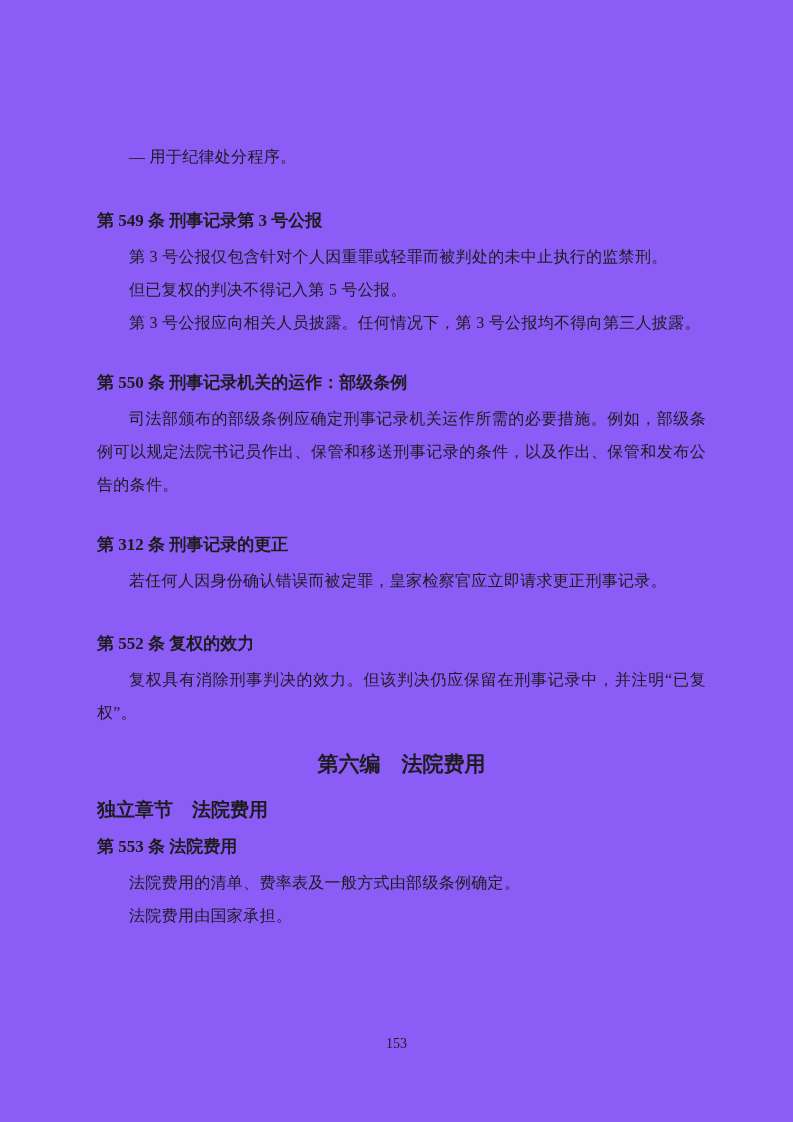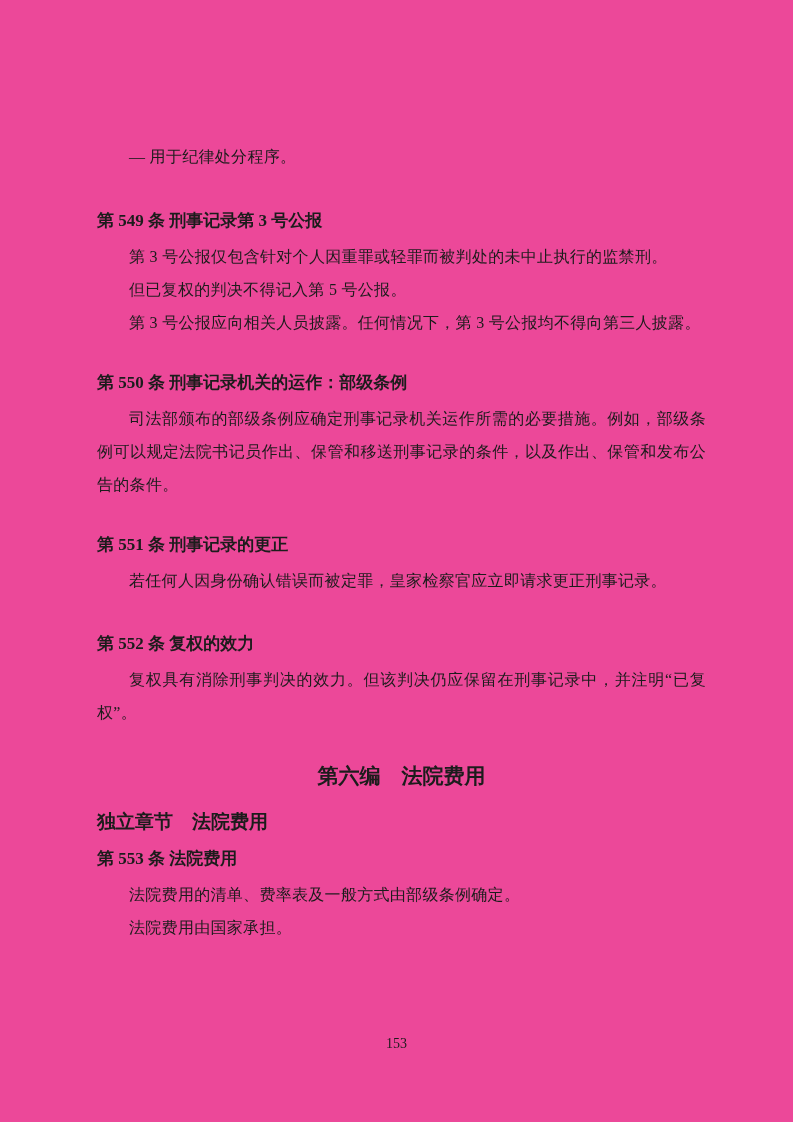--- a/index.html
+++ b/index.html
@@ -2,21 +2,21 @@
 <html lang="zh"><head>
 <meta charset="utf-8">
 <style>
   * { margin: 0; padding: 0; box-sizing: border-box; }
   html, body { background: #e8e8e8; }
   .page {
     position: relative;
     width: 793px;
     height: 1122px;
     margin: 0 auto;
-    background: #ec4899;
+    background: #8b5cf6;
     color: #1c1c1c;
     font-family: "Liberation Serif", "DejaVu Serif", serif;
     overflow: hidden;
   }
   .content {
     position: absolute;
     left: 97px;
     right: 87px;
     top: 0;
     padding-top: 140px;
@@ -33,21 +33,21 @@
   .article-552 { margin-top: 30px; }
   .article-553 { margin-top: 2px; }
   .article-heading {
     font-size: 17px;
     font-weight: bold;
     line-height: 33px;
     margin-bottom: 3px;
     white-space: pre-wrap;
   }
   .part-heading {
-    margin-top: 27px;
+    margin-top: 15px;
     font-size: 21px;
     font-weight: bold;
     line-height: 40px;
     text-align: center;
     white-space: pre-wrap;
   }
   .chapter-heading {
     margin-top: 8px;
     font-size: 19px;
     font-weight: bold;
@@ -79,21 +79,21 @@
       <p class="body-par">但已复权的判决不得记入第 5 号公报。</p>
       <p class="body-par">第 3 号公报应向相关人员披露。任何情况下，第 3 号公报均不得向第三人披露。</p>
     </section>
 
     <section class="article">
       <h3 class="article-heading">第 550 条 刑事记录机关的运作：部级条例</h3>
       <p class="body-par">司法部颁布的部级条例应确定刑事记录机关运作所需的必要措施。例如，部级条例可以规定法院书记员作出、保管和移送刑事记录的条件，以及作出、保管和发布公告的条件。</p>
     </section>
 
     <section class="article">
-      <h3 class="article-heading">第 551 条 刑事记录的更正</h3>
+      <h3 class="article-heading">第 312 条 刑事记录的更正</h3>
       <p class="body-par">若任何人因身份确认错误而被定罪，皇家检察官应立即请求更正刑事记录。</p>
     </section>
 
     <section class="article article-552">
       <h3 class="article-heading">第 552 条 复权的效力</h3>
       <p class="body-par">复权具有消除刑事判决的效力。但该判决仍应保留在刑事记录中，并注明“已复权”。</p>
     </section>
 
     <h1 class="part-heading">第六编　法院费用</h1>
     <h2 class="chapter-heading">独立章节　法院费用</h2>

